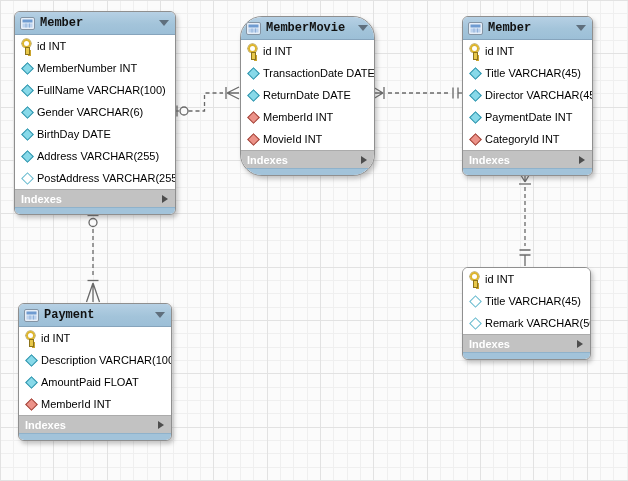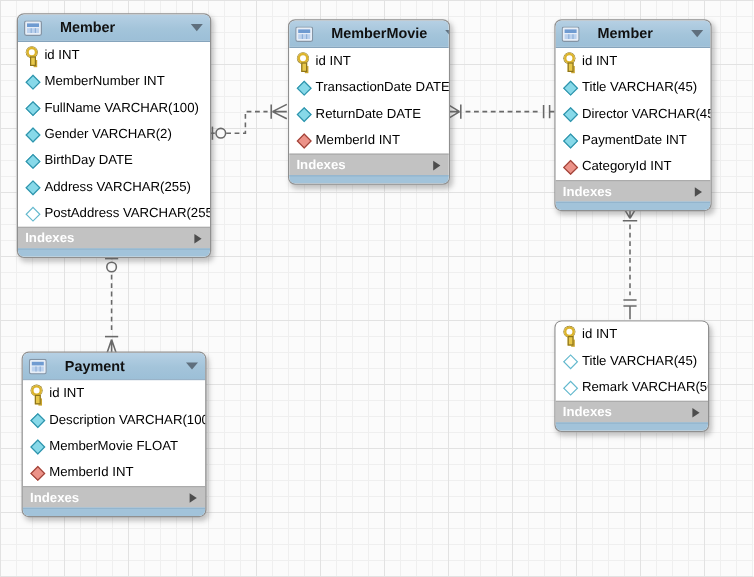--- a/index.html
+++ b/index.html
@@ -15,30 +15,31 @@
   }
   svg.connectors{position:absolute;left:0;top:0;z-index:1;}
   .tbl{
     position:absolute;z-index:2;
     border:1px solid #8f8f8f;border-radius:6px;
     background:#fff;
     box-shadow:2px 3px 4px rgba(90,90,90,.35);
     overflow:hidden;
   }
   .tbl-member{left:14px;top:11px;width:160px;}
-  .tbl-membermovie{left:240px;top:16px;width:133px;}
+  .tbl-membermovie{left:240px;top:16px;width:133px;border-radius:22px;}
   .tbl-movie{left:462px;top:16px;width:129px;}
   .tbl-category{left:462px;top:267px;width:127px;}
-  .tbl-payment{left:18px;top:293px;width:152px;}
+  .tbl-payment{left:18px;top:303px;width:152px;}
 
   .t-header{
-    height:22px;display:flex;align-items:center;gap:15px;
+    height:22px;display:flex;align-items:center;gap:5px;
     padding:0 6px 0 5px;
     background:linear-gradient(180deg,#b6d0e4 0%,#a3c4da 55%,#9cbfd7 100%);
     border-bottom:1px solid #86a4bc;
+    font-family:Liberation Mono, monospace;
   }
   .t-icon{display:inline-flex;flex:0 0 auto;}
   .t-title{font-size:12px;font-weight:bold;color:#111;flex:1 1 auto;white-space:nowrap;}
   .t-collapse{
     width:0;height:0;flex:0 0 auto;
     border-left:5px solid transparent;border-right:5px solid transparent;
     border-top:6px solid #5f6f7d;
   }
   .t-body{background:#fff;}
   .t-row{height:22px;display:flex;align-items:center;padding-left:5px;white-space:nowrap;}
@@ -140,21 +141,21 @@
       <div class="t-row">
           <span class="col-icon" data-icon="column"></span>
           <span class="col-label">MemberNumber INT</span>
         </div>
       <div class="t-row">
           <span class="col-icon" data-icon="column"></span>
           <span class="col-label">FullName VARCHAR(100)</span>
         </div>
       <div class="t-row">
           <span class="col-icon" data-icon="column"></span>
-          <span class="col-label">Gender VARCHAR(2)</span>
+          <span class="col-label">Gender VARCHAR(6)</span>
         </div>
       <div class="t-row">
           <span class="col-icon" data-icon="column"></span>
           <span class="col-label">BirthDay DATE</span>
         </div>
       <div class="t-row">
           <span class="col-icon" data-icon="column"></span>
           <span class="col-label">Address VARCHAR(255)</span>
         </div>
       <div class="t-row">
@@ -192,20 +193,24 @@
           <span class="col-label">TransactionDate DATE</span>
         </div>
       <div class="t-row">
           <span class="col-icon" data-icon="column"></span>
           <span class="col-label">ReturnDate DATE</span>
         </div>
       <div class="t-row">
           <span class="col-icon" data-icon="foreign-key"></span>
           <span class="col-label">MemberId INT</span>
         </div>
+      <div class="t-row">
+          <span class="col-icon" data-icon="foreign-key"></span>
+          <span class="col-label">MovieId INT</span>
+        </div>
     </div>
     <div class="t-footer">
       <span class="t-footer-label">Indexes</span>
       <span class="t-expand"></span>
     </div>
     <div class="t-strip"></div>
   </div>
 
   <div class="tbl tbl-movie">
     <div class="t-header">
@@ -288,21 +293,21 @@
       <div class="t-row">
           <span class="col-icon" data-icon="primary-key"></span>
           <span class="col-label">id INT</span>
         </div>
       <div class="t-row">
           <span class="col-icon" data-icon="column"></span>
           <span class="col-label">Description VARCHAR(100)</span>
         </div>
       <div class="t-row">
           <span class="col-icon" data-icon="column"></span>
-          <span class="col-label">MemberMovie FLOAT</span>
+          <span class="col-label">AmountPaid FLOAT</span>
         </div>
       <div class="t-row">
           <span class="col-icon" data-icon="foreign-key"></span>
           <span class="col-label">MemberId INT</span>
         </div>
     </div>
     <div class="t-footer">
       <span class="t-footer-label">Indexes</span>
       <span class="t-expand"></span>
     </div>

